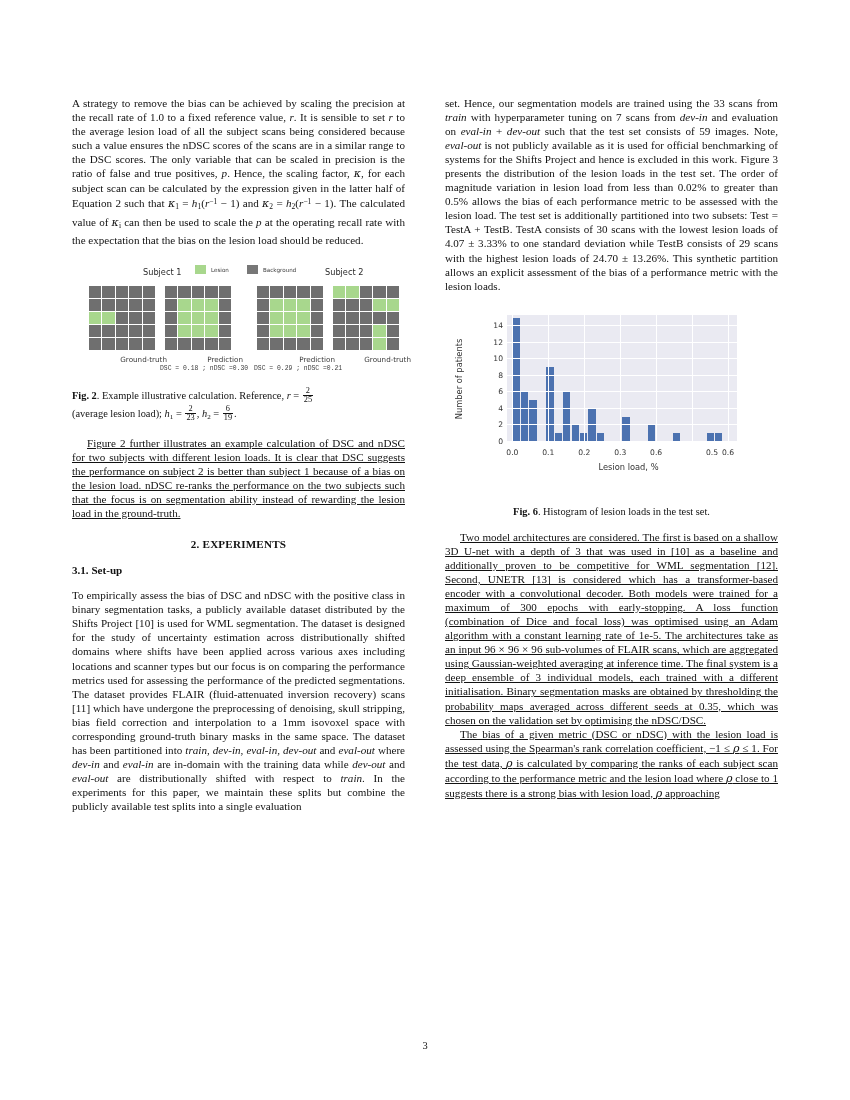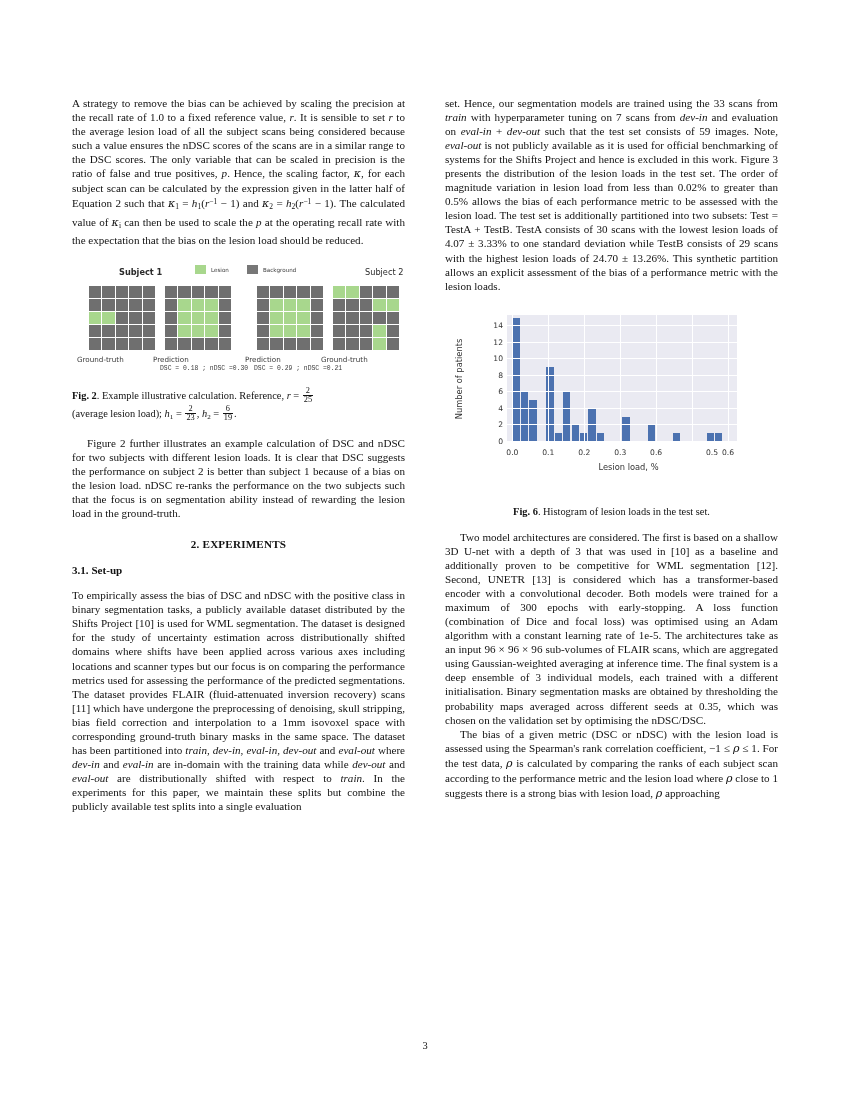--- a/index.html
+++ b/index.html
@@ -31,21 +31,21 @@
     text-justify: inter-word;
     hyphens: manual;
   }
   .col-left { left: 72px; }
   .col-right { left: 445px; }
 
   p {
     margin: 0;
     text-align: justify;
   }
-  p.indent { text-indent: 15px; }
+  p.indent { text-indent: 15px; text-decoration: underline; }
   p.gap { margin-top: 12px; }
 
   .it { font-style: italic; }
 
   
   .sec-head {
     text-align: center;
     font-weight: bold;
     font-size: 11.1px;
     margin: 17px 0 12px 0;
@@ -84,22 +84,22 @@
   .sw-bg { background: #777777; }
   .legend-gap { width: 9px; display: inline-block; }
 
   .subj-title {
     position: absolute;
     font-family: "DejaVu Sans", sans-serif;
     font-size: 8.2px;
     color: #2b2b2b;
     top: 2px;
   }
-  .subj1-title { left: 47px; font-weight: bold; }
-  .subj2-title { left: 253px; margin-left: 40px; }
+  .subj1-title { left: 71px; }
+  .subj2-title { left: 253px; }
 
   .grid {
     position: absolute;
     top: 22px;
     width: 68px;
     height: 66px;
     display: grid;
     grid-template-columns: repeat(5, 1fr);
     grid-template-rows: repeat(5, 1fr);
     gap: 0.8px;
@@ -112,21 +112,21 @@
 
   .g1 { left: 16px; }
   .g2 { left: 92px; }
   .g3 { left: 184px; }
   .g4 { left: 260px; }
 
   .grid-cap {
     position: absolute;
     top: 90px;
     width: 90px;
-    text-align: left;
+    text-align: right;
     font-family: "DejaVu Sans", sans-serif;
     font-size: 7.2px;
     color: #3a3a3a;
   }
   .c1 { left: 5px; }
   .c2 { left: 81px; }
   .c3 { left: 173px; }
   .c4 { left: 249px; }
 
   .dsc-note {

